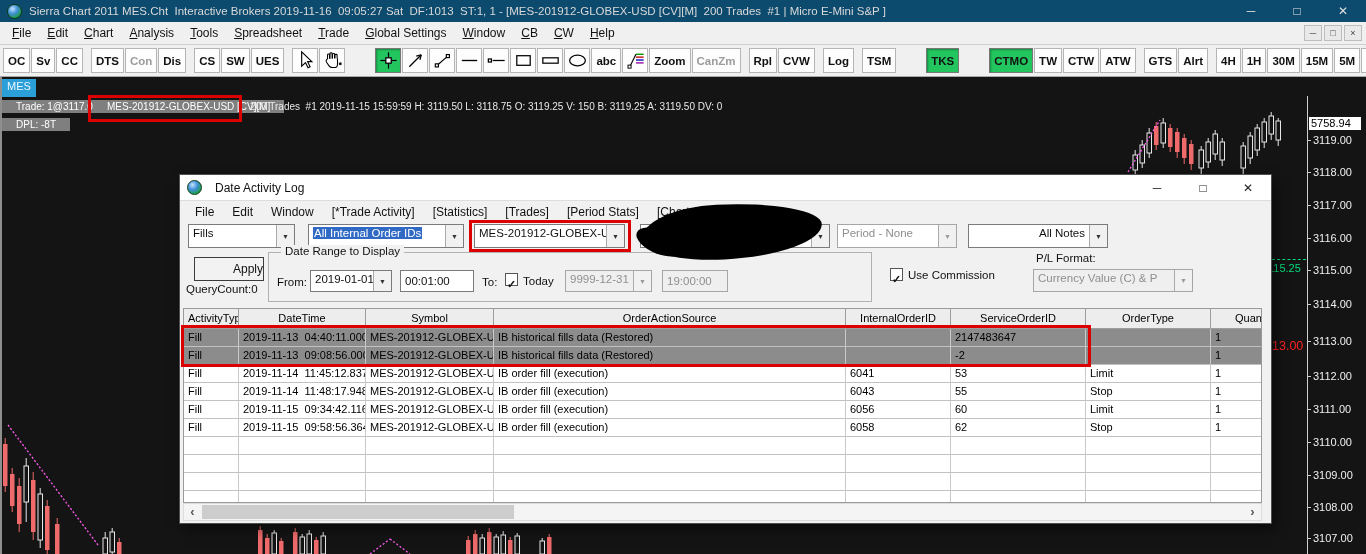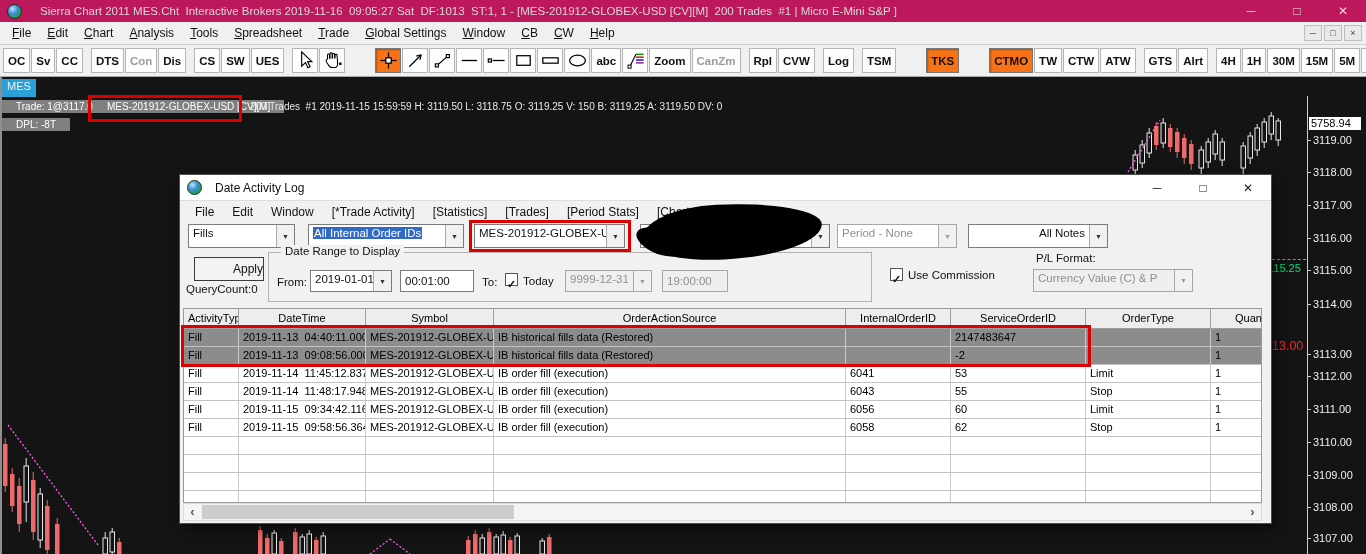--- a/index.html
+++ b/index.html
@@ -1,40 +1,40 @@
 <!DOCTYPE html>
 <html><head>
 <meta charset="utf-8">
 <style>
   html,body{margin:0;padding:0;background:#333;}
   .screen{position:relative;width:1366px;height:554px;overflow:hidden;background:#141414;
           font-family:"Liberation Sans",sans-serif;-webkit-user-select:none;}
   u{text-decoration:underline;}
   
-  .titlebar{position:absolute;left:0;top:0;width:1366px;height:22px;background:#be185d;display:flex;align-items:center;gap:11px;}
+  .titlebar{position:absolute;left:0;top:0;width:1366px;height:22px;background:#0c4a6e;display:flex;align-items:center;}
   .globe{width:13px;height:13px;border-radius:50%;margin:0 7px 0 7px;
          background:radial-gradient(circle at 35% 30%, #bfe3ff 0%, #3f8fd6 40%, #1f9e4a 75%, #0b6b2a 100%);
          border:1px solid #0a3a14;}
   .win-title{color:#d9d9d9;font-size:11.5px;white-space:pre;overflow:hidden;flex:1;}
   .win-controls{display:flex;margin-left:auto;}
   .win-btn{width:46px;height:22px;display:flex;align-items:center;justify-content:center;color:#e0e0e0;font-size:12px;}
   
   .menubar{position:absolute;left:0;top:22px;width:1366px;height:22px;background:#f0f0f0;border-bottom:1px solid #cfcfcf;display:flex;align-items:center;}
   #menu-items{display:flex;align-items:center;padding-left:4px;}
   .menu-item{font-size:12px;color:#111;padding:0 8px;}
   .mdi-controls{margin-left:auto;display:flex;padding-right:4px;}
   .mdi-btn{width:16px;height:14px;font-size:9px;line-height:14px;text-align:center;color:#444;border:1px solid #bdbdbd;background:#e9e9e9;margin-left:2px;}
   
   .toolbar{position:absolute;left:0;top:45px;width:1366px;height:32px;background:#f0f0f0;border-bottom:1px solid #a8a8a8;display:flex;align-items:center;padding-left:2px;box-sizing:border-box;}
   #toolbar-buttons{display:flex;align-items:center;}
   .tb-btn{height:25px;min-width:20px;padding:8px 4px;margin-left:1px;background:#fdfdfd;border:1px solid #b5b5b5;
           font-size:11.5px;font-weight:700;color:#111;display:flex;align-items:center;justify-content:center;box-sizing:border-box;white-space:nowrap;}
   .tb-btn.icon{width:26px;padding:0;}
   .tb-btn.disabled{color:#9c9c9c;}
-  .tb-btn.pressed{background:#f97316;border-color:#777;box-shadow:inset 1px 1px 2px rgba(0,0,0,.3);margin-left:30px;}
+  .tb-btn.pressed{background:#22c55e;border-color:#777;box-shadow:inset 1px 1px 2px rgba(0,0,0,.3);margin-left:30px;}
   .tb-gap{width:7px;}
   
   .chart-bg{position:absolute;left:0;top:77px;width:1366px;height:477px;background:#141414;border-left:2px solid #8f8f8f;box-sizing:border-box;}
   #chart-svg{position:absolute;left:0;top:0;z-index:5;pointer-events:none;}
   .chart-tab{position:absolute;left:2px;top:79px;height:16px;padding:1px 5px;background:#2a9fd8;color:#eaf6ff;font-size:11px;z-index:8;}
   .hdr-gray{position:absolute;background:#7f7f7f;color:#fff;font-size:10px;padding:1px 14px;z-index:10;white-space:pre;}
   .hdr-info{position:absolute;color:#e8e8e8;font-size:10px;z-index:10;white-space:pre;}
   .red-box{position:absolute;border:3px solid #dd0000;z-index:20;pointer-events:none;box-sizing:border-box;}
   .axis-line{position:absolute;left:1307px;top:96px;width:1px;height:458px;background:#cfcfcf;z-index:6;}
   .last-price{position:absolute;left:1309px;top:117px;width:50px;height:13px;background:#fff;color:#000;font-size:11px;line-height:13px;padding-left:2px;z-index:10;}
@@ -381,21 +381,21 @@
         <span class="ticklabel">3116.00</span>
       </div>
       <div class="tick" style="top: 264px;">
         <span class="tickmark"></span>
         <span class="ticklabel">3115.00</span>
       </div>
       <div class="tick" style="top: 298px;">
         <span class="tickmark"></span>
         <span class="ticklabel">3114.00</span>
       </div>
-      <div class="tick" style="top: 348px;">
+      <div class="tick" style="top: 335px;">
         <span class="tickmark"></span>
         <span class="ticklabel">3113.00</span>
       </div>
       <div class="tick" style="top: 370px;">
         <span class="tickmark"></span>
         <span class="ticklabel">3112.00</span>
       </div>
       <div class="tick" style="top: 403px;">
         <span class="tickmark"></span>
         <span class="ticklabel">3111.00</span>

